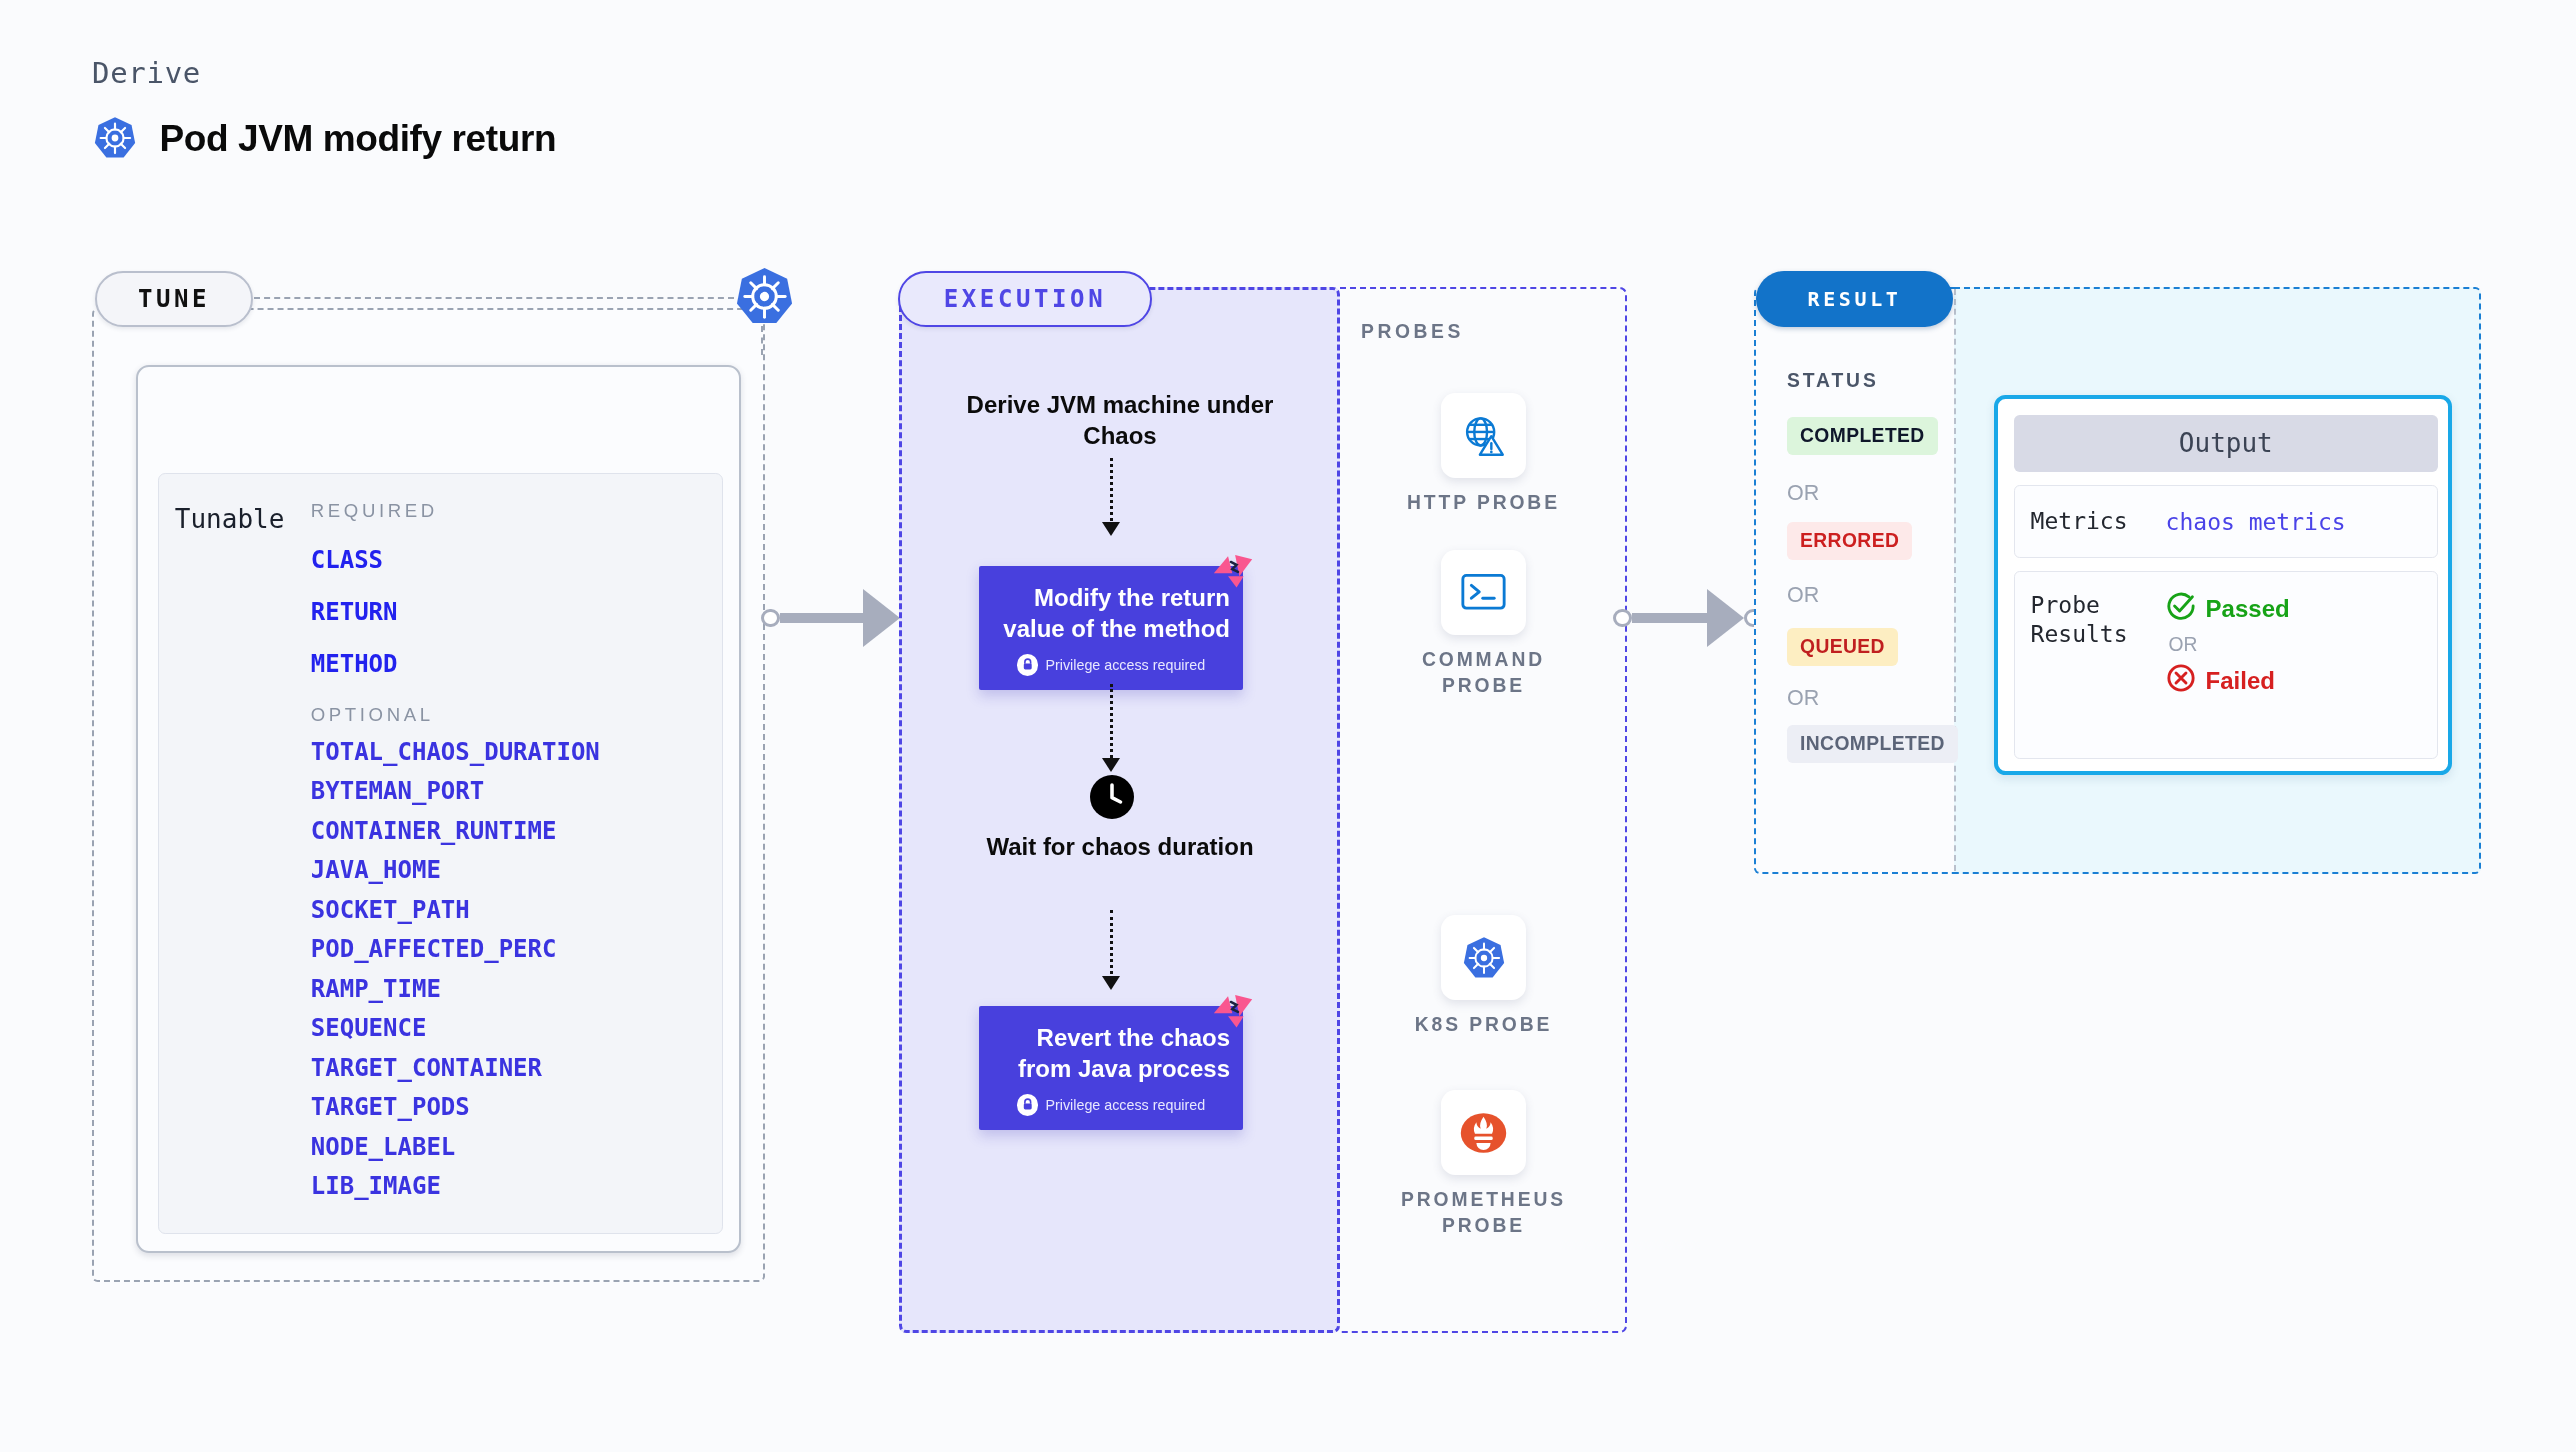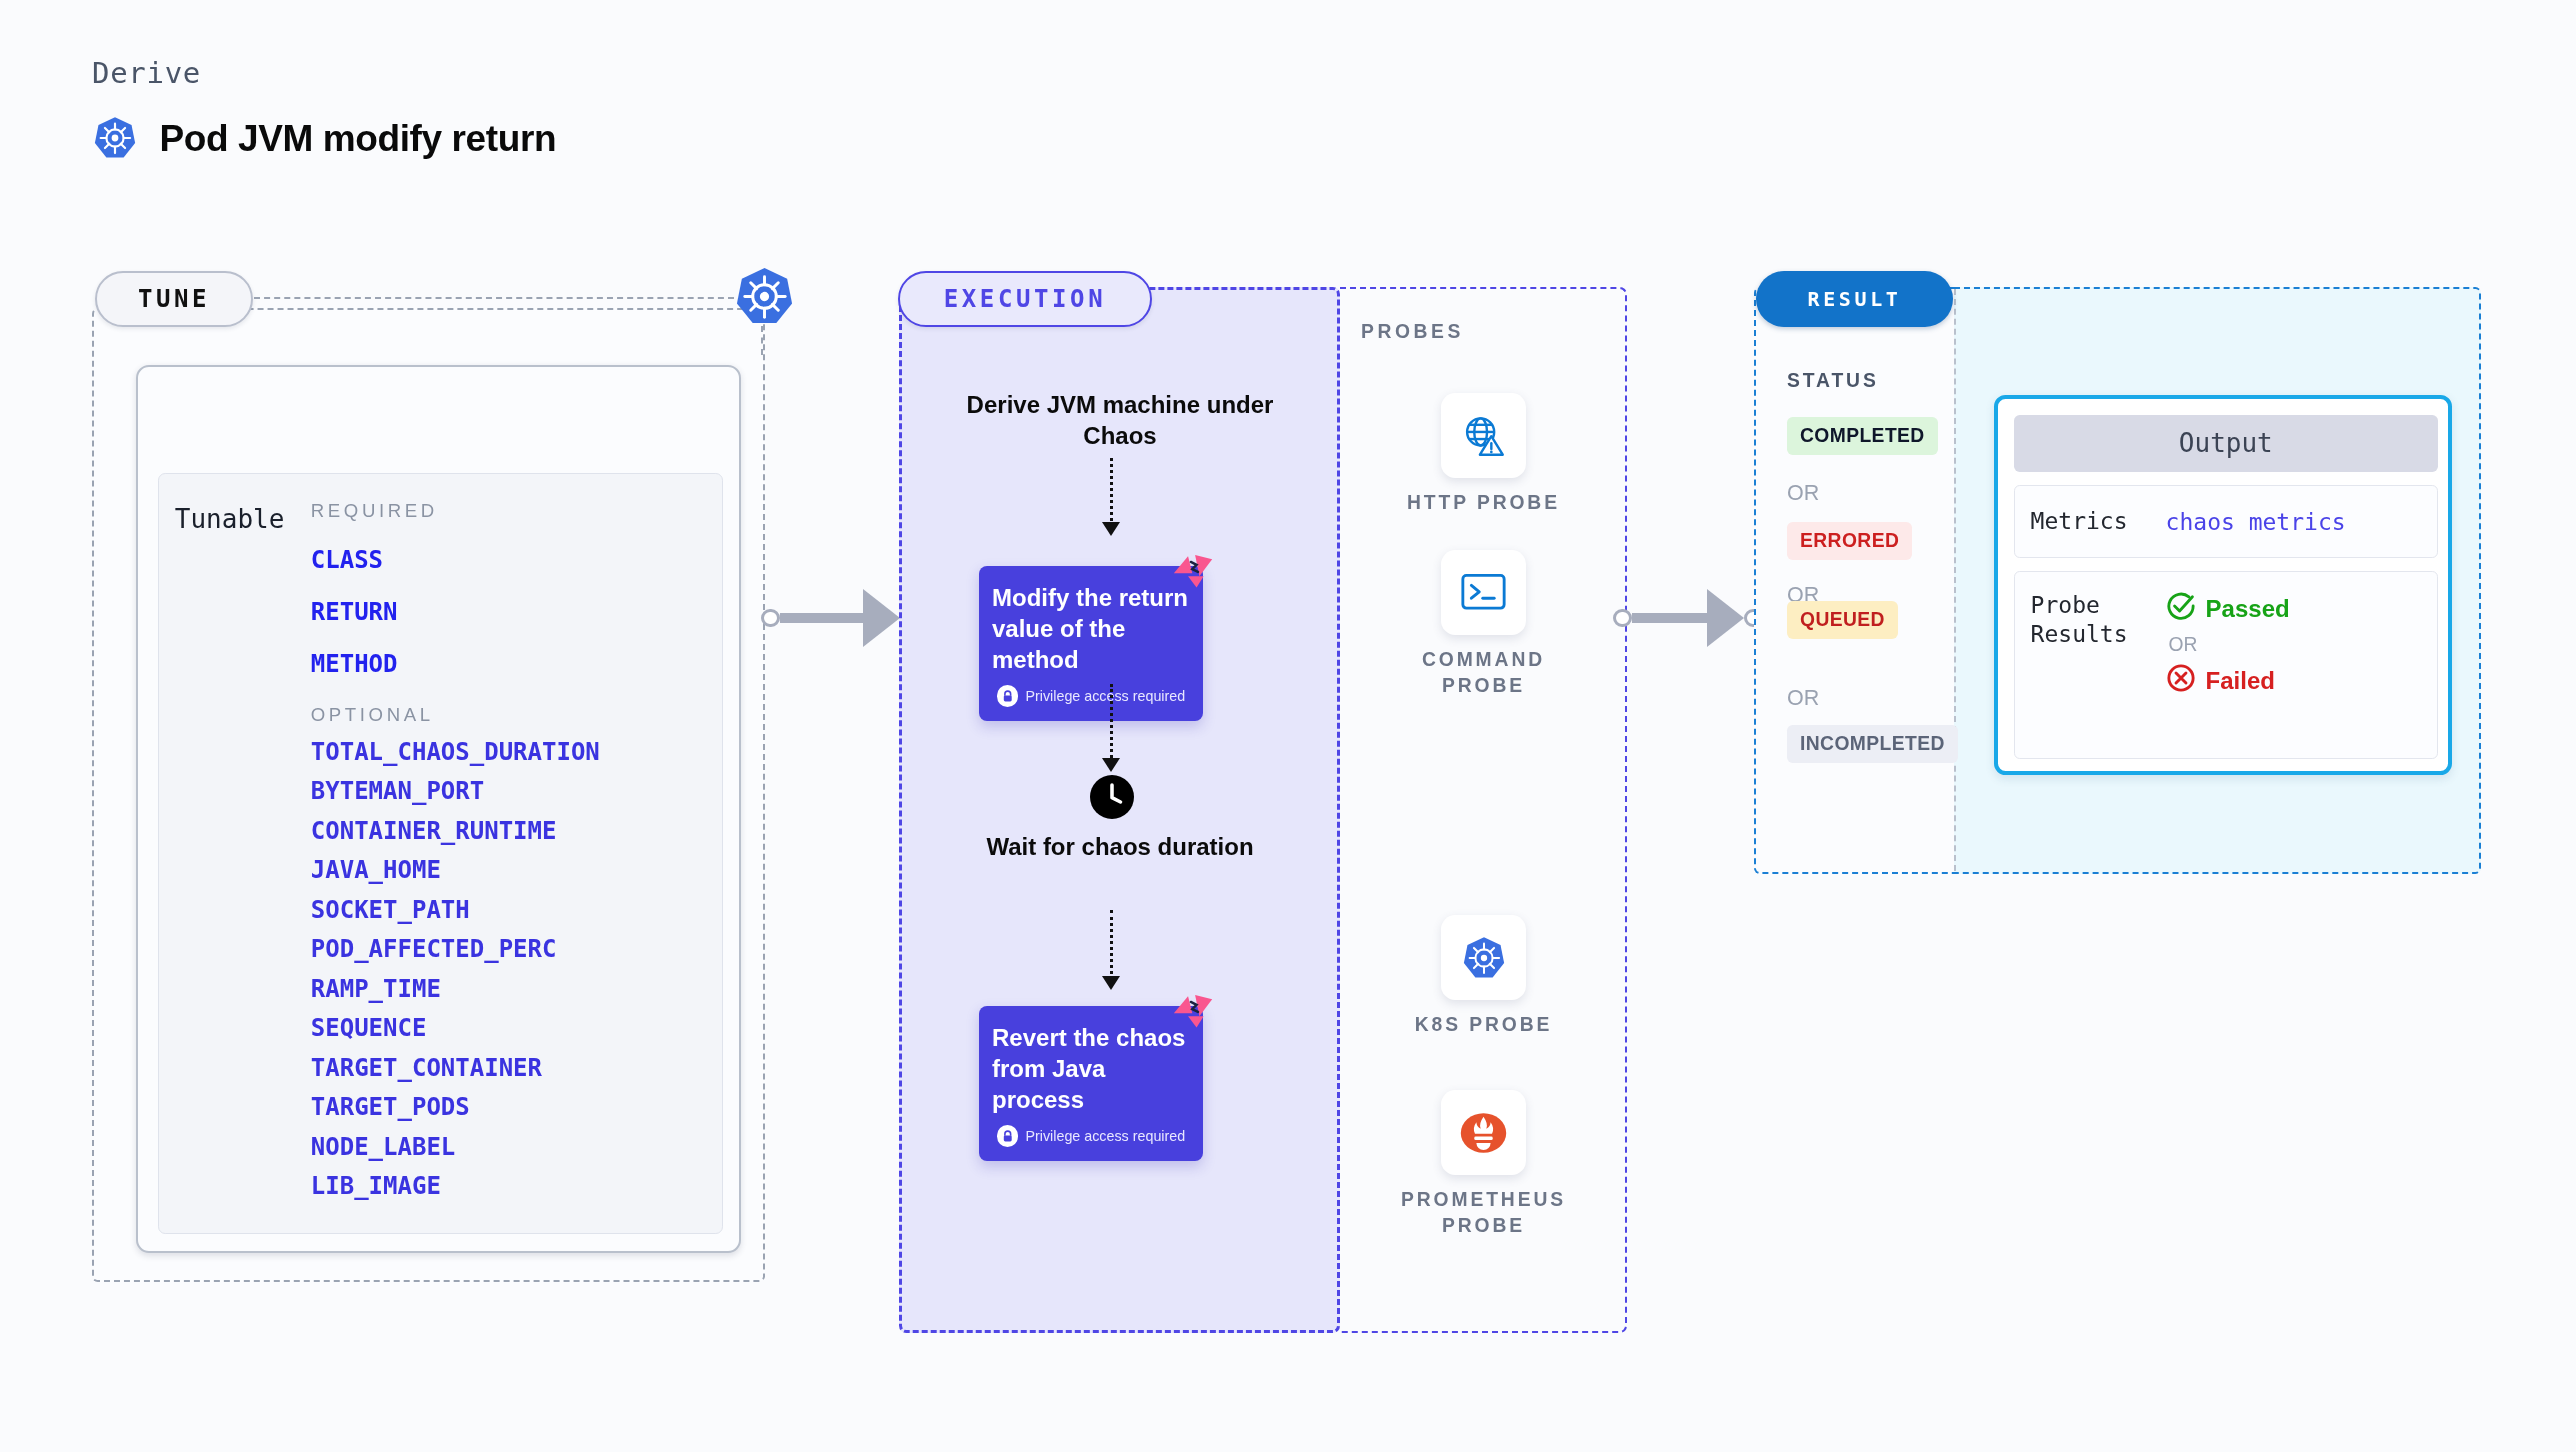--- a/index.html
+++ b/index.html
@@ -149,24 +149,24 @@
   .dotted-arrow .tip {
     position: absolute; left: -7.9px; bottom: -2.9px; width: 0; height: 0;
     border-left: 9.3px solid transparent; border-right: 9.3px solid transparent;
     border-top: 14.3px solid #111;
   }
   .arrow1 { left: 1110px; top: 458px; height: 75px; }
   .arrow2 { left: 1110px; top: 684px; height: 85px; }
   .arrow3 { left: 1110px; top: 910px; height: 77px; }
 
   .exec-card {
-    position: absolute; width: 224px;
-    background: #4840dd; border-radius: 8px; color: #fff;
+    position: absolute; width: 264px;
+    background: #4840dd; border-radius: 2px; color: #fff;
     box-shadow: 0 5.7px 13px rgba(60,50,180,.22);
-    padding: 15.8px 13px 14.3px; text-align: left;
+    padding: 15.8px 13px 14.3px; text-align: right;
   }
   .exec-card .ctitle { font-size: 24px; font-weight: 700; line-height: 1.3; }
   .exec-card .priv {
     margin-top: 10px; display: flex; align-items: center; justify-content: center; gap: 7.2px;
     font-size: 14.3px; color: #e8e7ff;
   }
   .lock-dot {
     width: 21.5px; height: 21.5px; border-radius: 50%; background: #fff;
     display: flex; align-items: center; justify-content: center; flex: none;
   }
@@ -205,21 +205,21 @@
     padding: 7.9px 13px; font-size: 19.3px; font-weight: 700; letter-spacing: 0.4px;
   }
   .or-text {
     position: absolute; left: 1787px; font-size: 21.5px; color: #9aa2b1;
     font-family: "Liberation Sans", sans-serif;
   }
   .chip-completed { top: 417px; background: #dcf5dc; color: #0a8a14; }
   .or1 { top: 481px; }
   .chip-errored { top: 522px; background: #fde9e9; color: #cc1f1f; }
   .or2 { top: 583px; }
-  .chip-queued { top: 601px; background: #fdeec2; color: #c01f1f; border-radius: 6px; }
+  .chip-queued { top: 628px; background: #fdeec2; color: #c01f1f; border-radius: 6px; }
   .or3 { top: 686px; }
   .chip-incompleted { top: 725px; background: #eceef5; color: #5b6478; }
 
   
   .output-card {
     position: absolute; left: 1994px; top: 395px; width: 458px; height: 380px;
     background: #fff; border: 4.3px solid #19a8e8; border-radius: 11.5px;
     box-shadow: 0 3.6px 10px rgba(40,80,120,.12);
   }
   .out-header {

